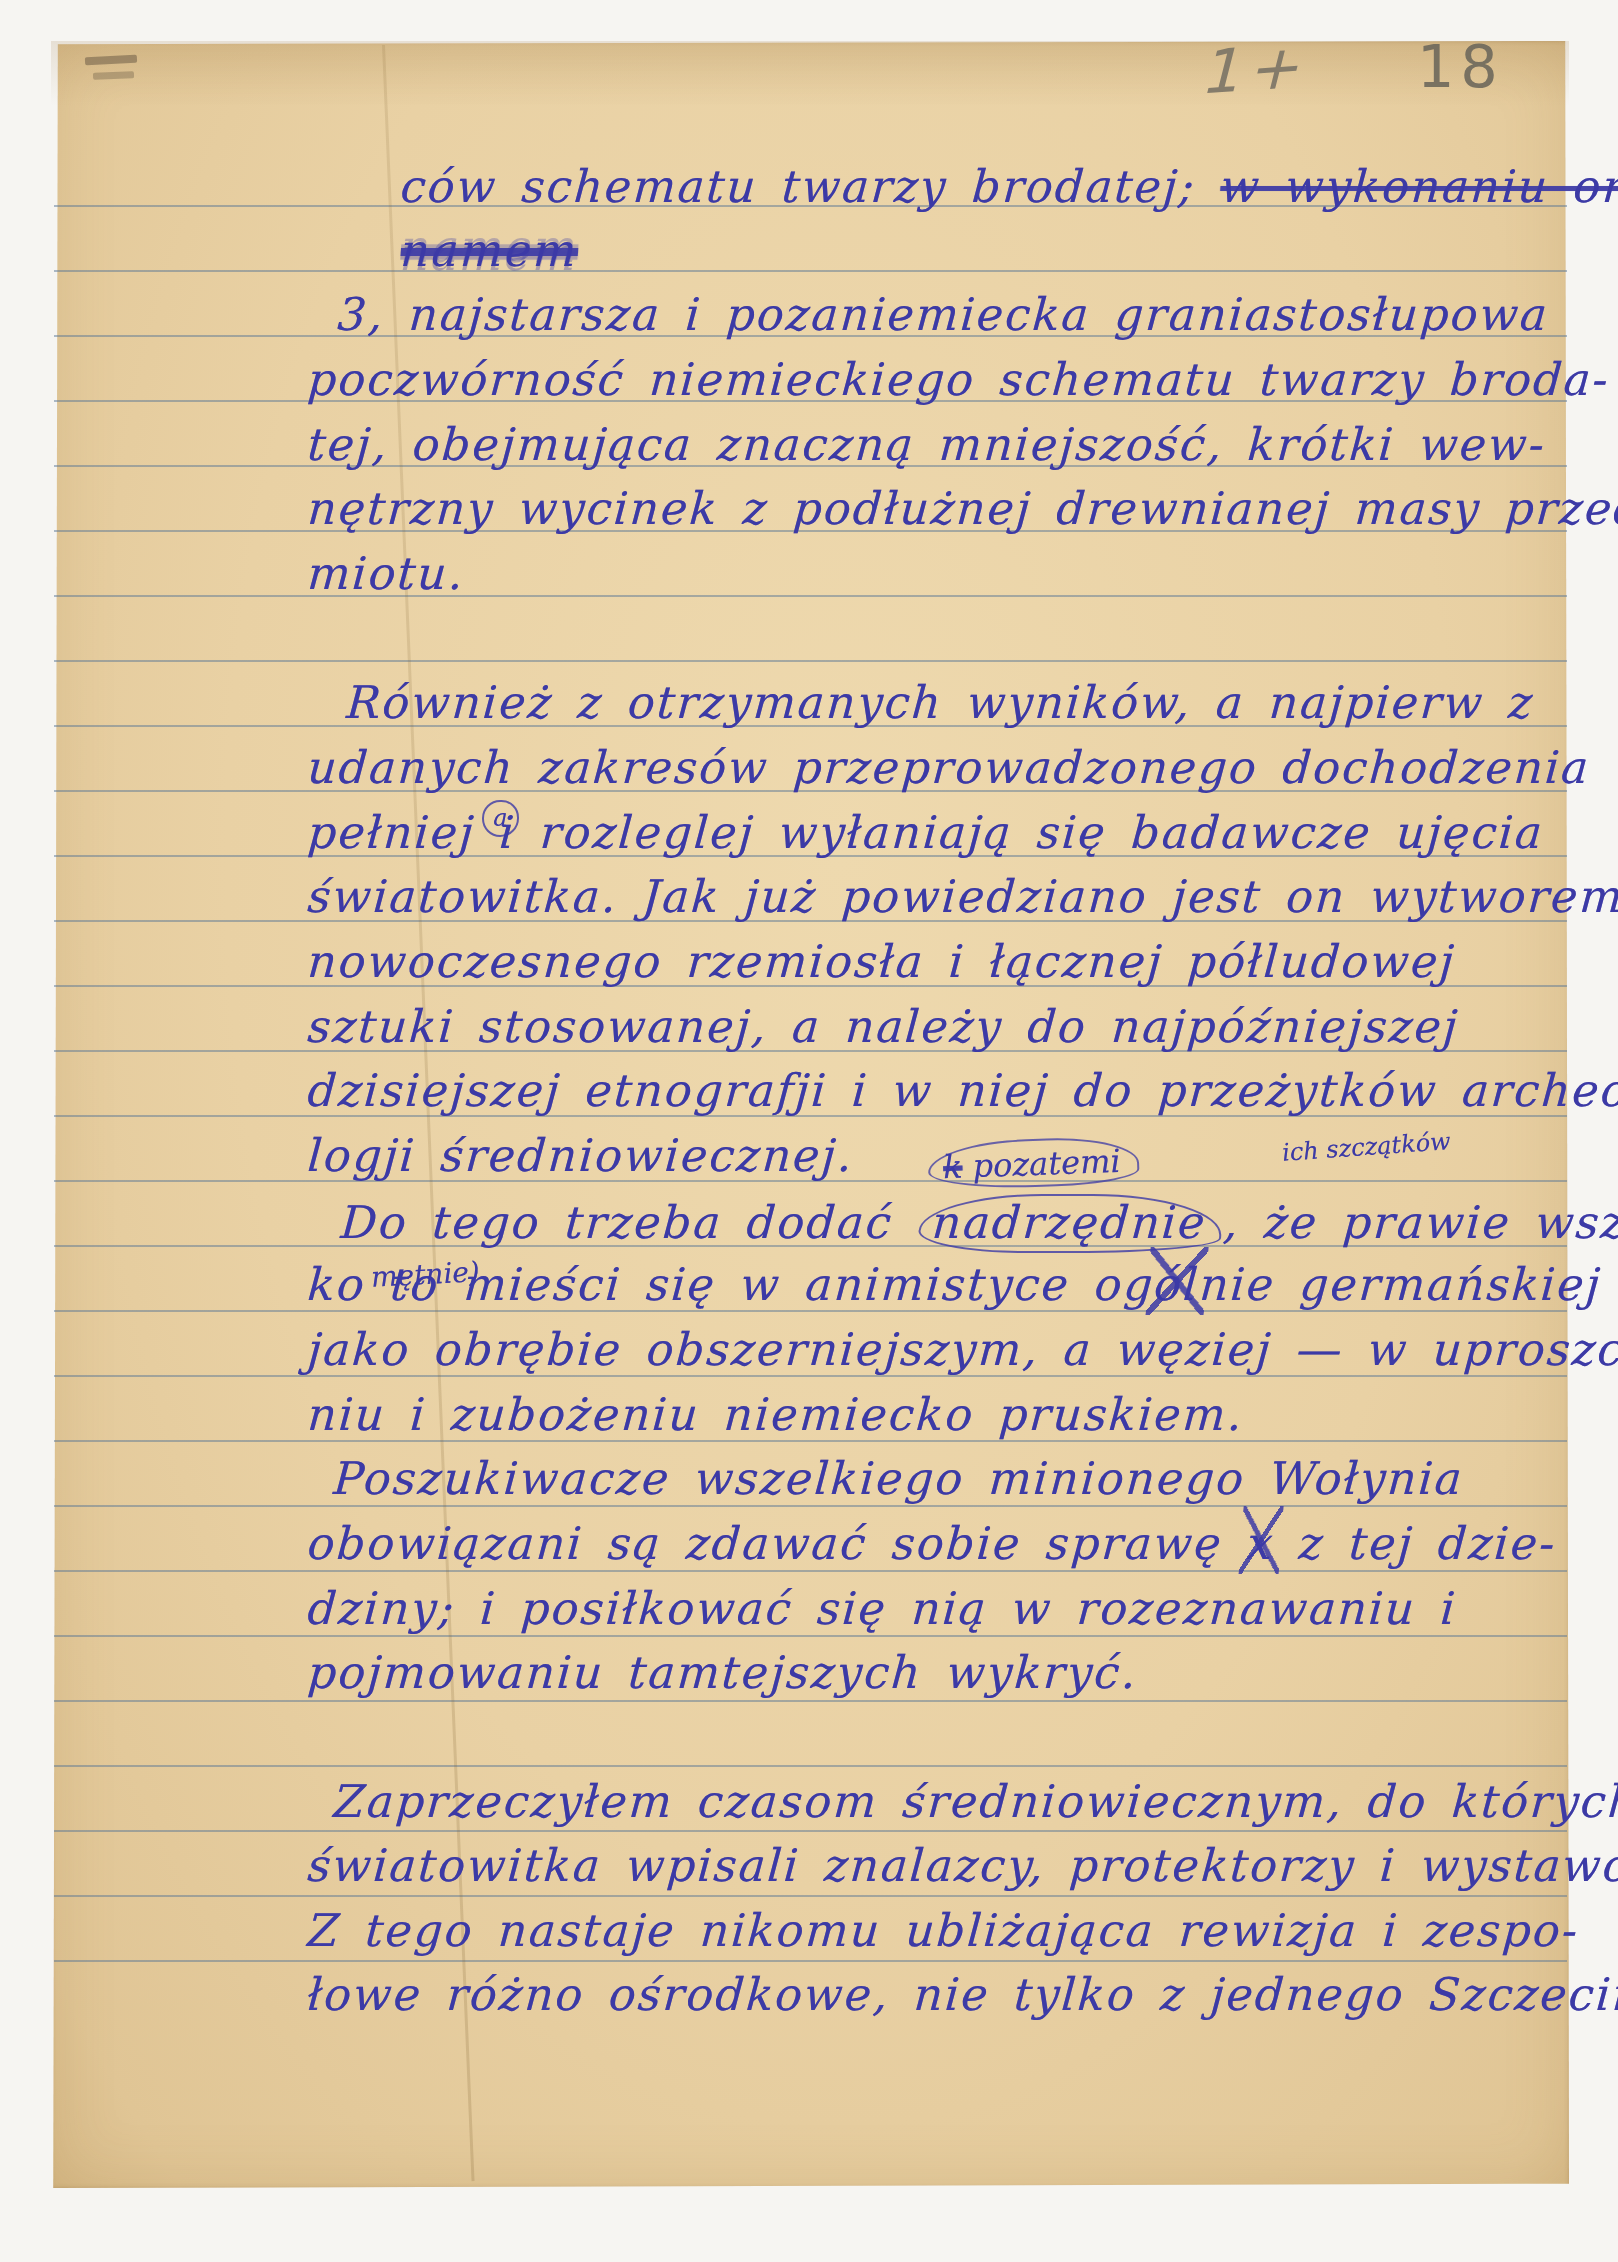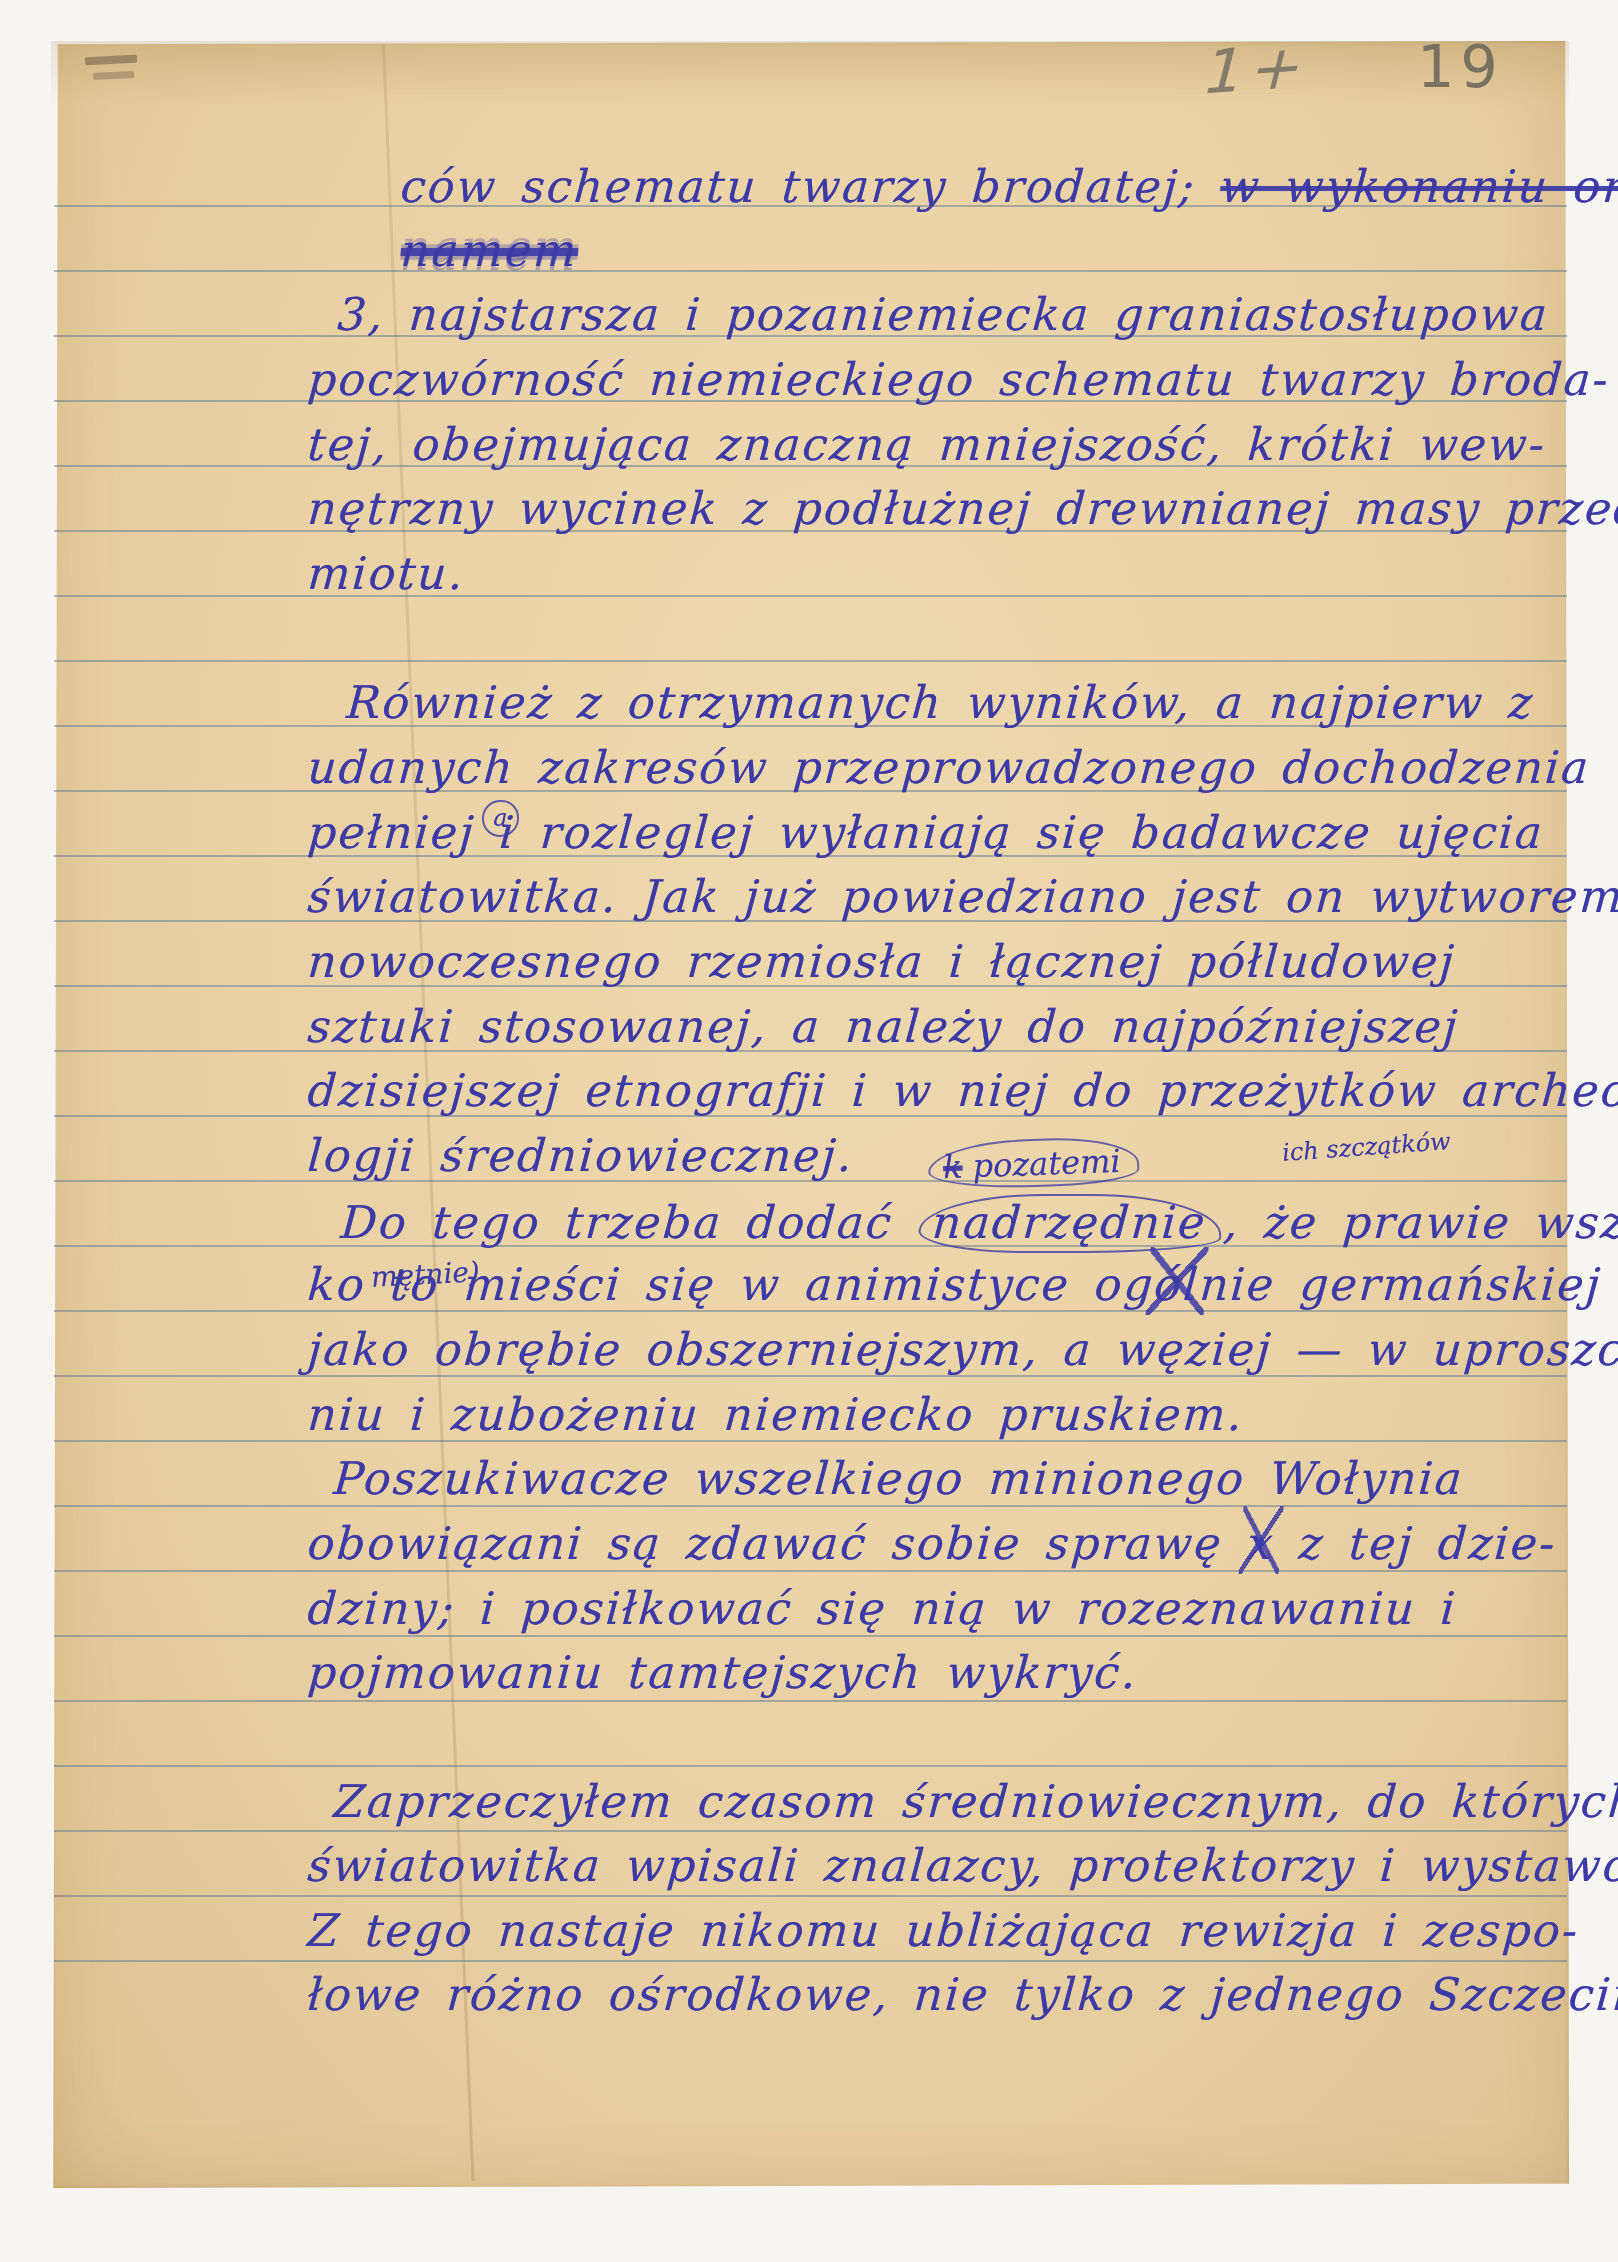--- a/index.html
+++ b/index.html
@@ -63,21 +63,21 @@
 
 <div class="scan">
   <div class="paper"></div>
   <div class="paper-top-shade"></div>
   <div class="ruling"></div>
   <div class="crease-main"></div>
   <div class="fold-mark fm1"></div>
   <div class="fold-mark fm2"></div>
 
   <div class="pencil pencil-grade">1+</div>
-  <div class="pencil pencil-page">19</div>
+  <div class="pencil pencil-page">18</div>
 
   <div id="text-layer" style="position:absolute;left:0;top:0;width:100%;height:100%;">
       <div class="ms-line" style="left: 399px; top: 160px;"><span class="seg">ców schematu twarzy brodatej; </span><span class="seg strike">w wykonaniu ordy</span></div>
       <div class="ms-line" style="left: 399px; top: 224px;"><span class="seg scribble">namem</span></div>
       <div class="ms-line" style="left: 336px; top: 288px;"><span class="seg">3, najstarsza i pozaniemiecka graniastosłupowa</span></div>
       <div class="ms-line" style="left: 306px; top: 353px;"><span class="seg">poczwórność niemieckiego schematu twarzy broda-</span></div>
       <div class="ms-line" style="left: 306px; top: 418px;"><span class="seg">tej, obejmująca znaczną mniejszość, krótki wew-</span></div>
       <div class="ms-line" style="left: 306px; top: 482px;"><span class="seg">nętrzny wycinek z podłużnej drewnianej masy przed-</span></div>
       <div class="ms-line" style="left: 306px; top: 547px;"><span class="seg">miotu.</span></div>
       <div class="ms-line" style="left: 345px; top: 676px;"><span class="seg">Również z otrzymanych wyników, a najpierw z</span></div>

